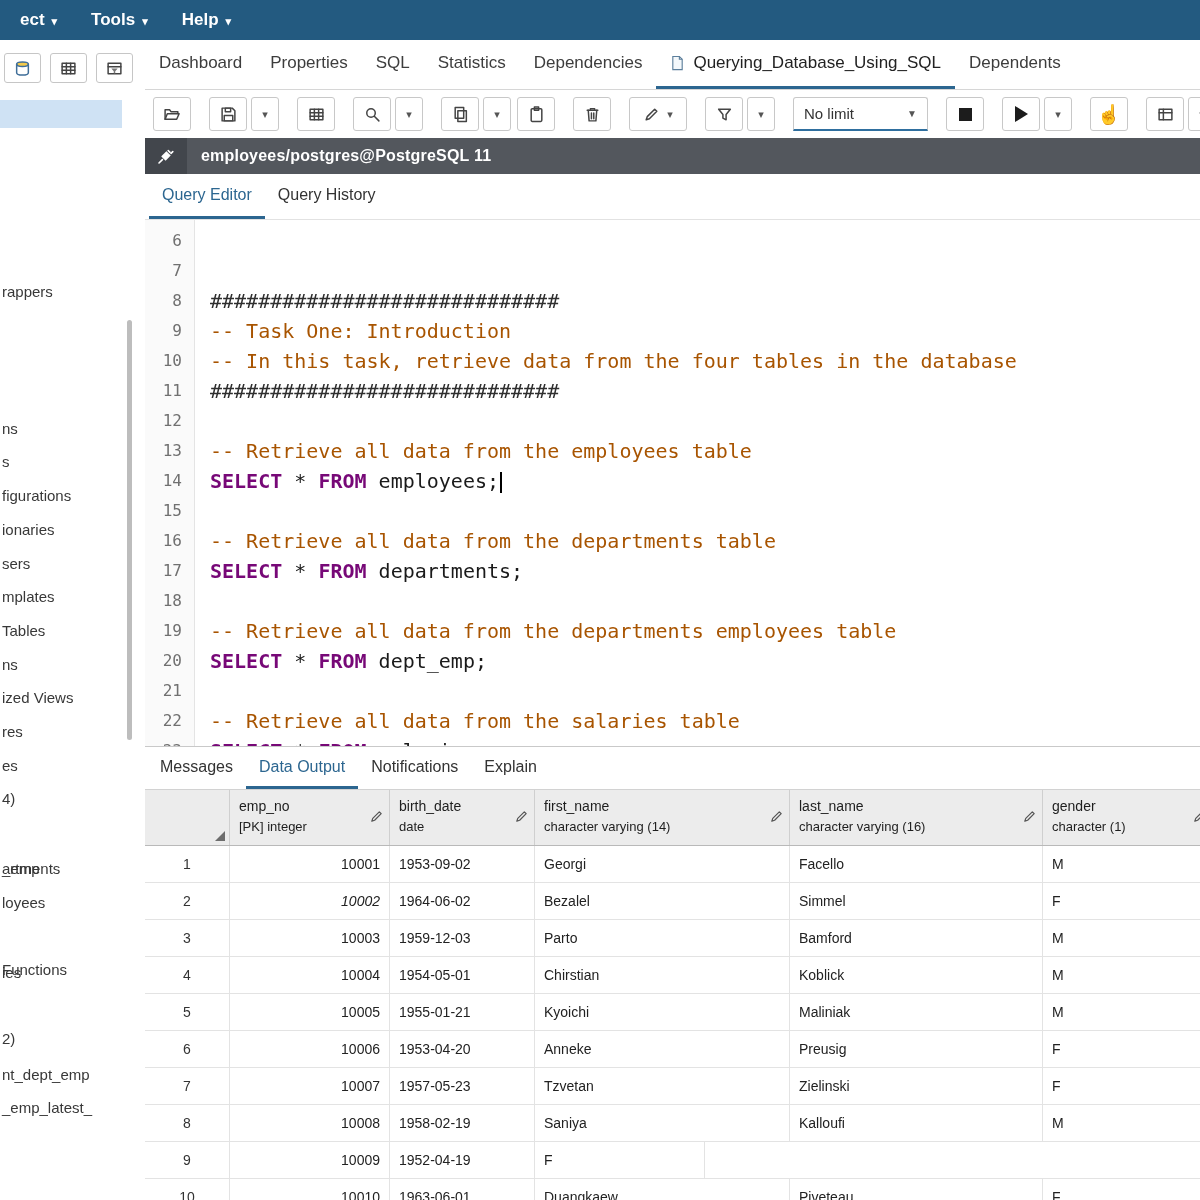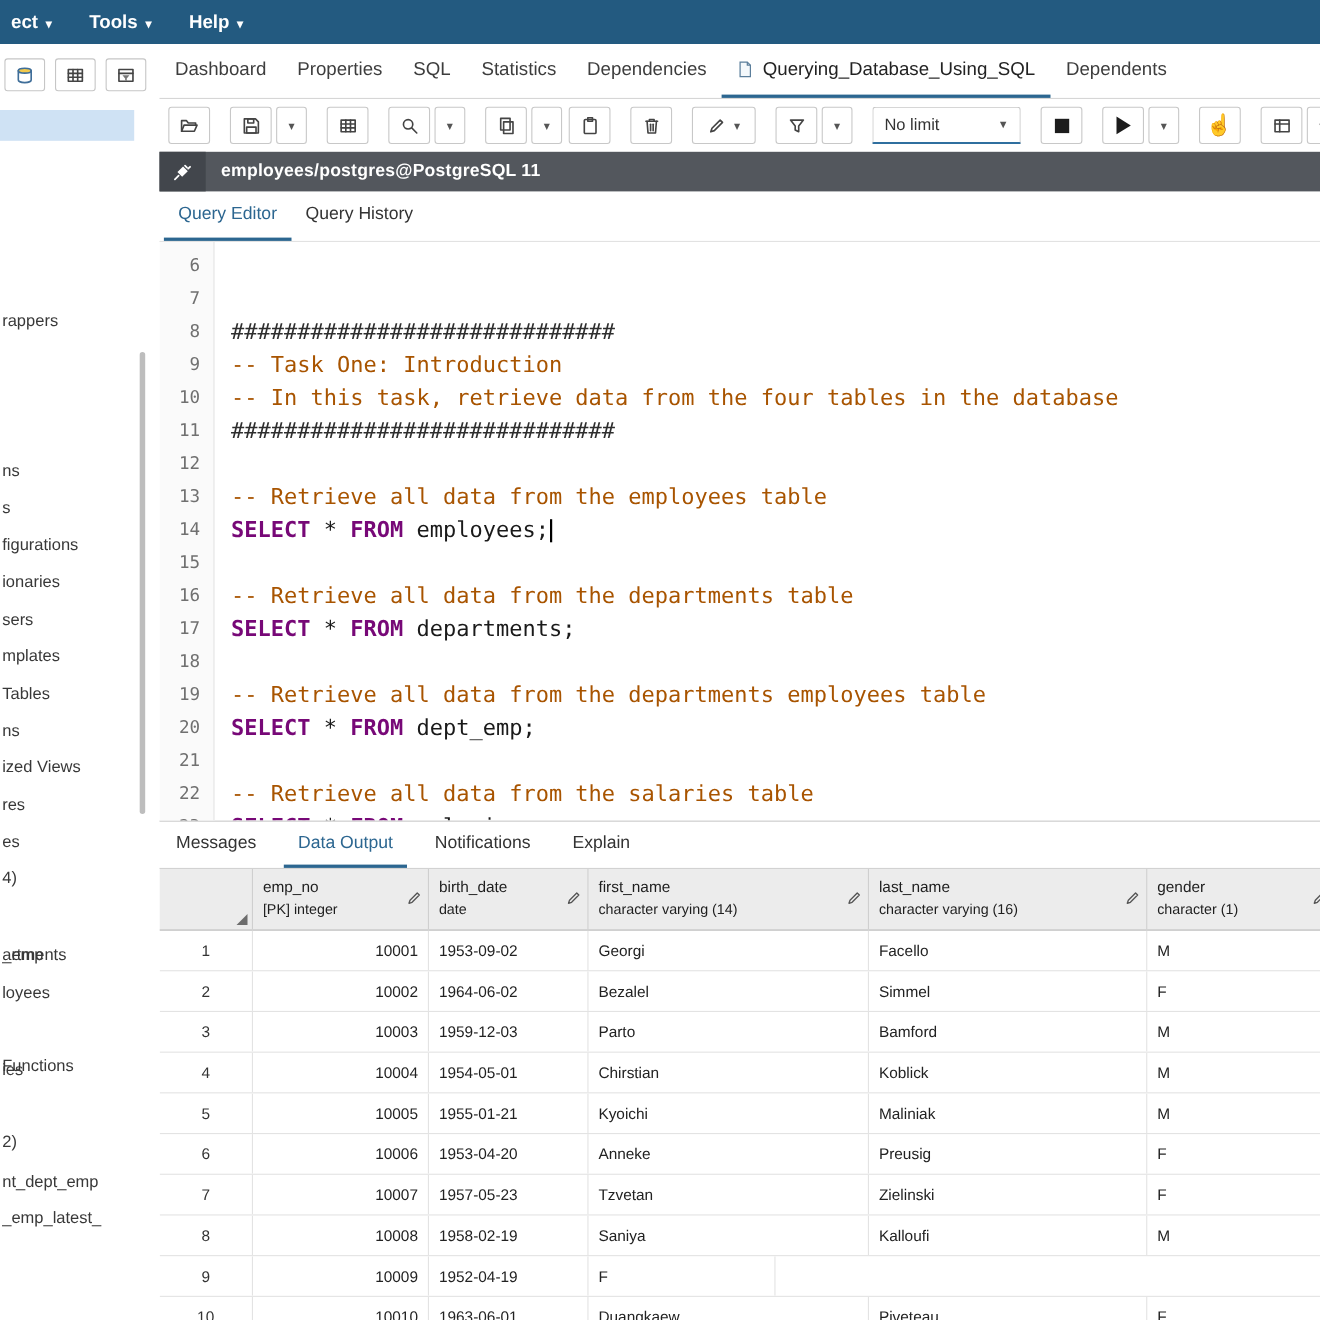--- a/index.html
+++ b/index.html
@@ -3,21 +3,21 @@
 <meta charset="utf-8">
 <style>
   * { margin:0; padding:0; box-sizing:border-box; }
   html,body { width:1200px; height:1200px; overflow:hidden; background:#fff;
               font-family:"Liberation Sans", sans-serif; }
   .app { position:relative; width:1200px; height:1200px; overflow:hidden; }
 
   
   .menubar { height:40px; background:#235a80; display:flex; align-items:stretch; color:#fff; }
   .menu-item { display:flex; align-items:center; gap:7px; padding:0 17px; font-size:17px; font-weight:bold; cursor:pointer; }
-  .menu-item:first-child { padding-left:10px; }
+  .menu-item:first-child { padding-left:20px; }
   .menu-caret { font-size:11px; position:relative; top:1px; }
 
   .bodyrow { position:relative; width:1200px; height:1160px; display:flex; }
 
   
   .left { position:relative; width:145px; height:100%; background:#fff; flex:none; }
   .browser-toolbar { position:absolute; top:13px; left:4px; display:flex; gap:9px; }
   .btool-btn { width:37px; height:30px; background:#fff; border:1px solid #c6c6c6; border-radius:3px;
                display:flex; align-items:center; justify-content:center; }
   .tree-selected { position:absolute; top:60px; left:0; width:122px; height:28px; background:#cfe2f4; }
@@ -65,21 +65,21 @@
   .ln { height:30px; line-height:30px; }
   .code { padding:6px 0 0 15px; white-space:pre; overflow:hidden; flex:1; }
   .code-line { height:30px; }
   .tok-comment { color:#a85400; }
   .tok-keyword { color:#770877; font-weight:bold; }
   .tok-plain { color:#1a1a1a; }
   .tok-hash { color:#2e2e2e; }
   .cursor { display:inline-block; width:2px; height:21px; background:#000; vertical-align:middle; margin-left:1px; }
 
   .outtabs { height:44px; display:flex; align-items:stretch; padding-left:2px;
-             border-top:1px solid #c9c9c9; border-bottom:1px solid #d2d2d2;gap:12px; }
+             border-top:1px solid #c9c9c9; border-bottom:1px solid #d2d2d2; }
 
   
   .grid { height:410px; overflow:hidden; font-size:14px; color:#222; background:#fff; }
   .grid-header { display:flex; height:56px; background:#ececec; border-bottom:1px solid #b9b9b9; overflow:hidden; }
   .gh-cell { position:relative; border-right:1px solid #cfcfcf; padding:8px 22px 0 9px; flex:none; }
   .gh-name { font-size:14px; color:#1e1e1e; }
   .gh-type { font-size:13px; color:#1e1e1e; margin-top:5px; }
   .gh-pencil { position:absolute; right:5px; top:19px; }
   .corner-tri { position:absolute; right:4px; bottom:4px; width:0; height:0;
                 border-bottom:10px solid #6d6d6d; border-left:10px solid transparent; }
@@ -402,21 +402,21 @@
             <div class="grid-row">
               <div class="gc center" style="width: 85px;">1</div>
               <div class="gc right" style="width: 160px;">10001</div>
               <div class="gc" style="width: 145px;">1953-09-02</div>
               <div class="gc" style="width: 255px;">Georgi</div>
               <div class="gc" style="width: 253px;">Facello</div>
               <div class="gc" style="width: 170px;">M</div>
             </div>
             <div class="grid-row">
               <div class="gc center" style="width: 85px;">2</div>
-              <div class="gc right" style="width: 160px;">10002</div>
+              <div class="gc right" style="width: 160px; font-style: italic;">10002</div>
               <div class="gc" style="width: 145px;">1964-06-02</div>
               <div class="gc" style="width: 255px;">Bezalel</div>
               <div class="gc" style="width: 253px;">Simmel</div>
               <div class="gc" style="width: 170px;">F</div>
             </div>
             <div class="grid-row">
               <div class="gc center" style="width: 85px;">3</div>
               <div class="gc right" style="width: 160px;">10003</div>
               <div class="gc" style="width: 145px;">1959-12-03</div>
               <div class="gc" style="width: 255px;">Parto</div>

